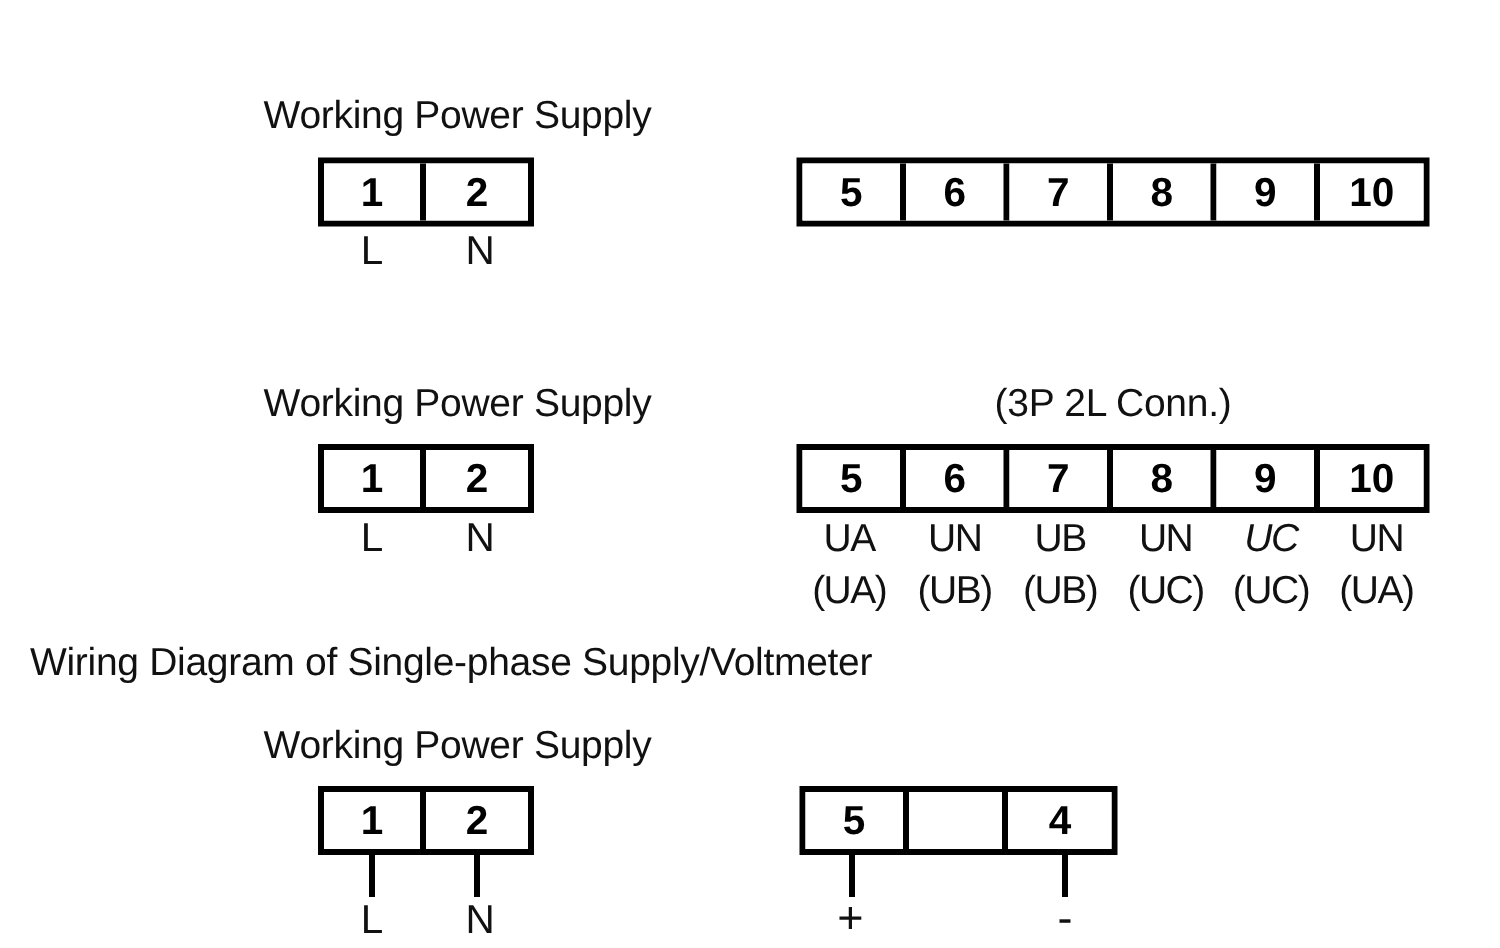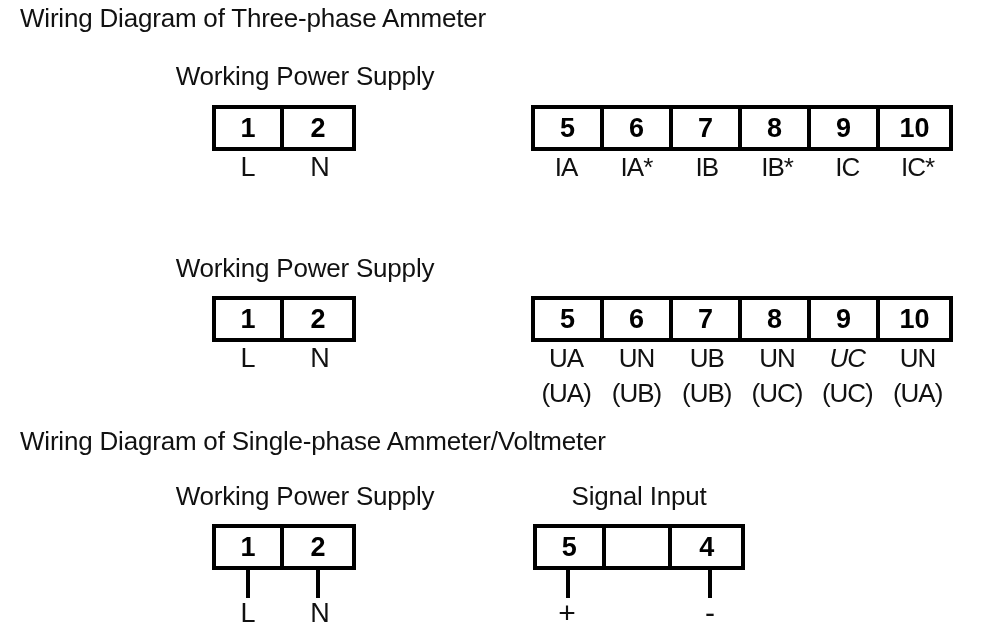--- a/index.html
+++ b/index.html
@@ -109,21 +109,20 @@
     color: #111111;
     text-align: center;
     white-space: nowrap;
   }
 </style>
 </head>
 <body>
 
 <div class="canvas">
 
-  <div class="section-heading" style="left:20px; top:4px;">Wiring Diagram of Three-phase Ammeter</div>
 
   <div class="group-caption" style="left:152px; top:62px; width:306px;">Working Power Supply</div>
 
   <div class="terminal-strip" style="left:212px; top:105px; width:144px; height:46px;">
     <div class="terminal-cell" style="width:70px;">1</div>
     <div class="terminal-cell" style="width:70px;">2</div>
   </div>
 
   <div class="label-row" style="left:212px; top:152px; width:144px;">
     <div class="label-cell" style="width:72px;">L</div>
@@ -132,32 +131,25 @@
 
   <div class="terminal-strip" style="left:531px; top:105px; width:422px; height:46px;">
     <div class="terminal-cell" style="width:70.3px;">5</div>
     <div class="terminal-cell" style="width:70.3px;">6</div>
     <div class="terminal-cell" style="width:70.3px;">7</div>
     <div class="terminal-cell" style="width:70.3px;">8</div>
     <div class="terminal-cell" style="width:70.3px;">9</div>
     <div class="terminal-cell" style="width:70.3px;">10</div>
   </div>
 
-  <div class="label-row" style="left:531px; top:152px; width:422px;">
-    <div class="label-cell tight" style="width:70.3px;">IA</div>
-    <div class="label-cell tight" style="width:70.3px;">IA*</div>
-    <div class="label-cell tight" style="width:70.3px;">IB</div>
-    <div class="label-cell tight" style="width:70.3px;">IB*</div>
-    <div class="label-cell tight" style="width:70.3px;">IC</div>
-    <div class="label-cell tight" style="width:70.3px;">IC*</div>
-  </div>
 
 
   <div class="group-caption" style="left:152px; top:254px; width:306px;">Working Power Supply</div>
 
+  <div class="group-caption" style="left:589px; top:254px; width:306px;">(3P 2L Conn.)</div>
 
   <div class="terminal-strip" style="left:212px; top:296px; width:144px; height:46px;">
     <div class="terminal-cell" style="width:70px;">1</div>
     <div class="terminal-cell" style="width:70px;">2</div>
   </div>
 
   <div class="label-row" style="left:212px; top:343px; width:144px;">
     <div class="label-cell" style="width:72px;">L</div>
     <div class="label-cell" style="width:72px;">N</div>
   </div>
@@ -182,25 +174,24 @@
 
   <div class="label-row" style="left:531px; top:378px; width:422px;">
     <div class="label-cell tight" style="width:70.3px;">(UA)</div>
     <div class="label-cell tight" style="width:70.3px;">(UB)</div>
     <div class="label-cell tight" style="width:70.3px;">(UB)</div>
     <div class="label-cell tight" style="width:70.3px;">(UC)</div>
     <div class="label-cell tight" style="width:70.3px;">(UC)</div>
     <div class="label-cell tight" style="width:70.3px;">(UA)</div>
   </div>
 
-  <div class="section-heading" style="left:20px; top:427px;">Wiring Diagram of Single-phase Ammeter/Voltmeter</div>
+  <div class="section-heading" style="left:20px; top:427px;">Wiring Diagram of Single-phase Supply/Voltmeter</div>
 
   <div class="group-caption" style="left:152px; top:482px; width:306px;">Working Power Supply</div>
 
-  <div class="group-caption" style="left:486px; top:482px; width:306px;">Signal Input</div>
 
   <div class="terminal-strip" style="left:212px; top:524px; width:144px; height:46px;">
     <div class="terminal-cell" style="width:70px;">1</div>
     <div class="terminal-cell" style="width:70px;">2</div>
   </div>
 
   <div class="lead" style="left:246px; top:570px; height:28px;"></div>
   <div class="lead" style="left:316px; top:570px; height:28px;"></div>
 
   <div class="label-row" style="left:212px; top:598px; width:144px;">

